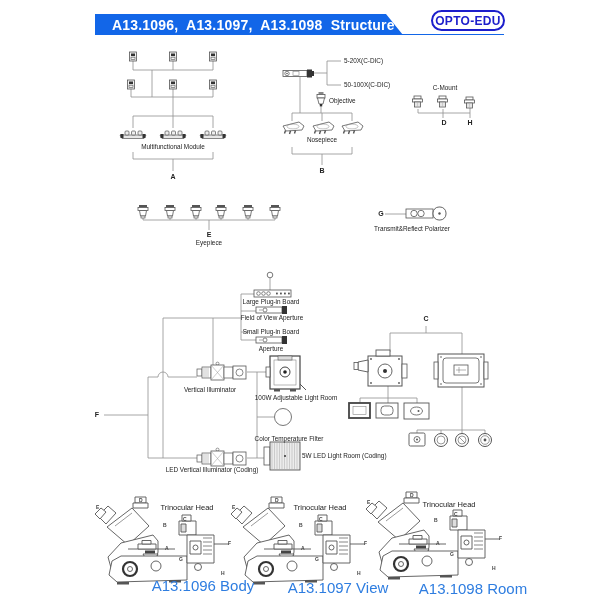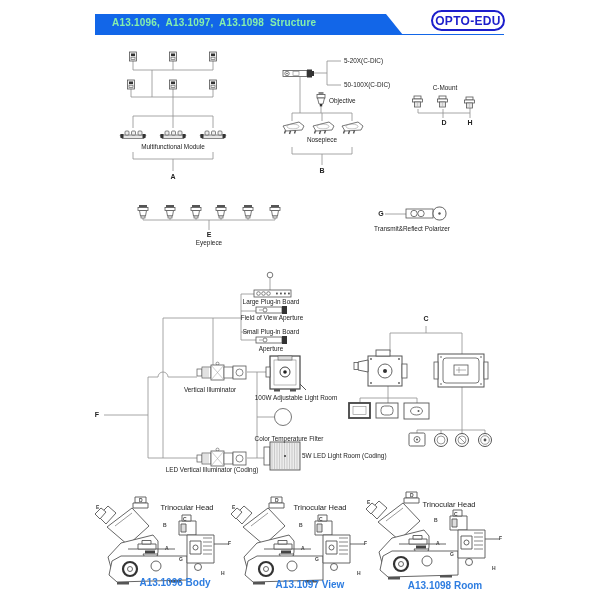--- a/index.html
+++ b/index.html
@@ -1,31 +1,31 @@
 <!DOCTYPE html>
 <html><head>
 <meta charset="utf-8">
 <style>
   html,body{margin:0;padding:0;background:#fff;}
   .page{position:relative;width:600px;height:600px;background:#fff;overflow:hidden;
         font-family:"Liberation Sans", sans-serif;}
   
   .banner{position:absolute;left:95px;top:14px;width:308px;height:21px;background:#1266e8;
           clip-path:polygon(0 0,291px 0,308px 21px,0 21px);}
-  .banner-title{position:absolute;left:17px;top:3px;color:#86efac;font-size:10px;font-weight:700;
+  .banner-title{position:absolute;left:17px;top:3px;color:#ffffff;font-size:14px;font-weight:700;
           white-space:pre;letter-spacing:.2px;}
   .underline{position:absolute;left:100px;top:33.6px;width:404px;height:1.6px;background:#1266e8;}
   .logo{position:absolute;left:431px;top:10px;width:74px;height:21px;border:2px solid #1c1ecb;
         border-radius:12px;display:flex;align-items:center;justify-content:center;background:#fff;
         color:#1c1ecb;font-weight:700;font-size:12px;letter-spacing:.3px;box-sizing:border-box;}
   
   .lbl{position:absolute;font-size:6.4px;color:#222;white-space:nowrap;line-height:1;}
   .c{transform:translateX(-50%);}
   .sec-letter{position:absolute;font-size:7px;font-weight:700;color:#222;transform:translateX(-50%);line-height:1;}
-  .cap{position:absolute;transform:translateX(-50%);font-size:10px;font-weight:700;color:#2e7de0;white-space:nowrap;}
+  .cap{position:absolute;transform:translateX(-50%);font-size:15px;font-weight:400;color:#2e7de0;white-space:nowrap;margin-left:28px;}
   .body-box{position:absolute;width:140px;height:92px;text-align:center;}
   .co{position:absolute;font-size:5px;font-weight:600;color:#444;line-height:1;}
   .trino{position:absolute;font-size:7.5px;color:#222;line-height:1.25;}
   svg.diagram{position:absolute;left:0;top:0;}
 </style>
 </head>
 <body>
 
 <div class="page">
 

